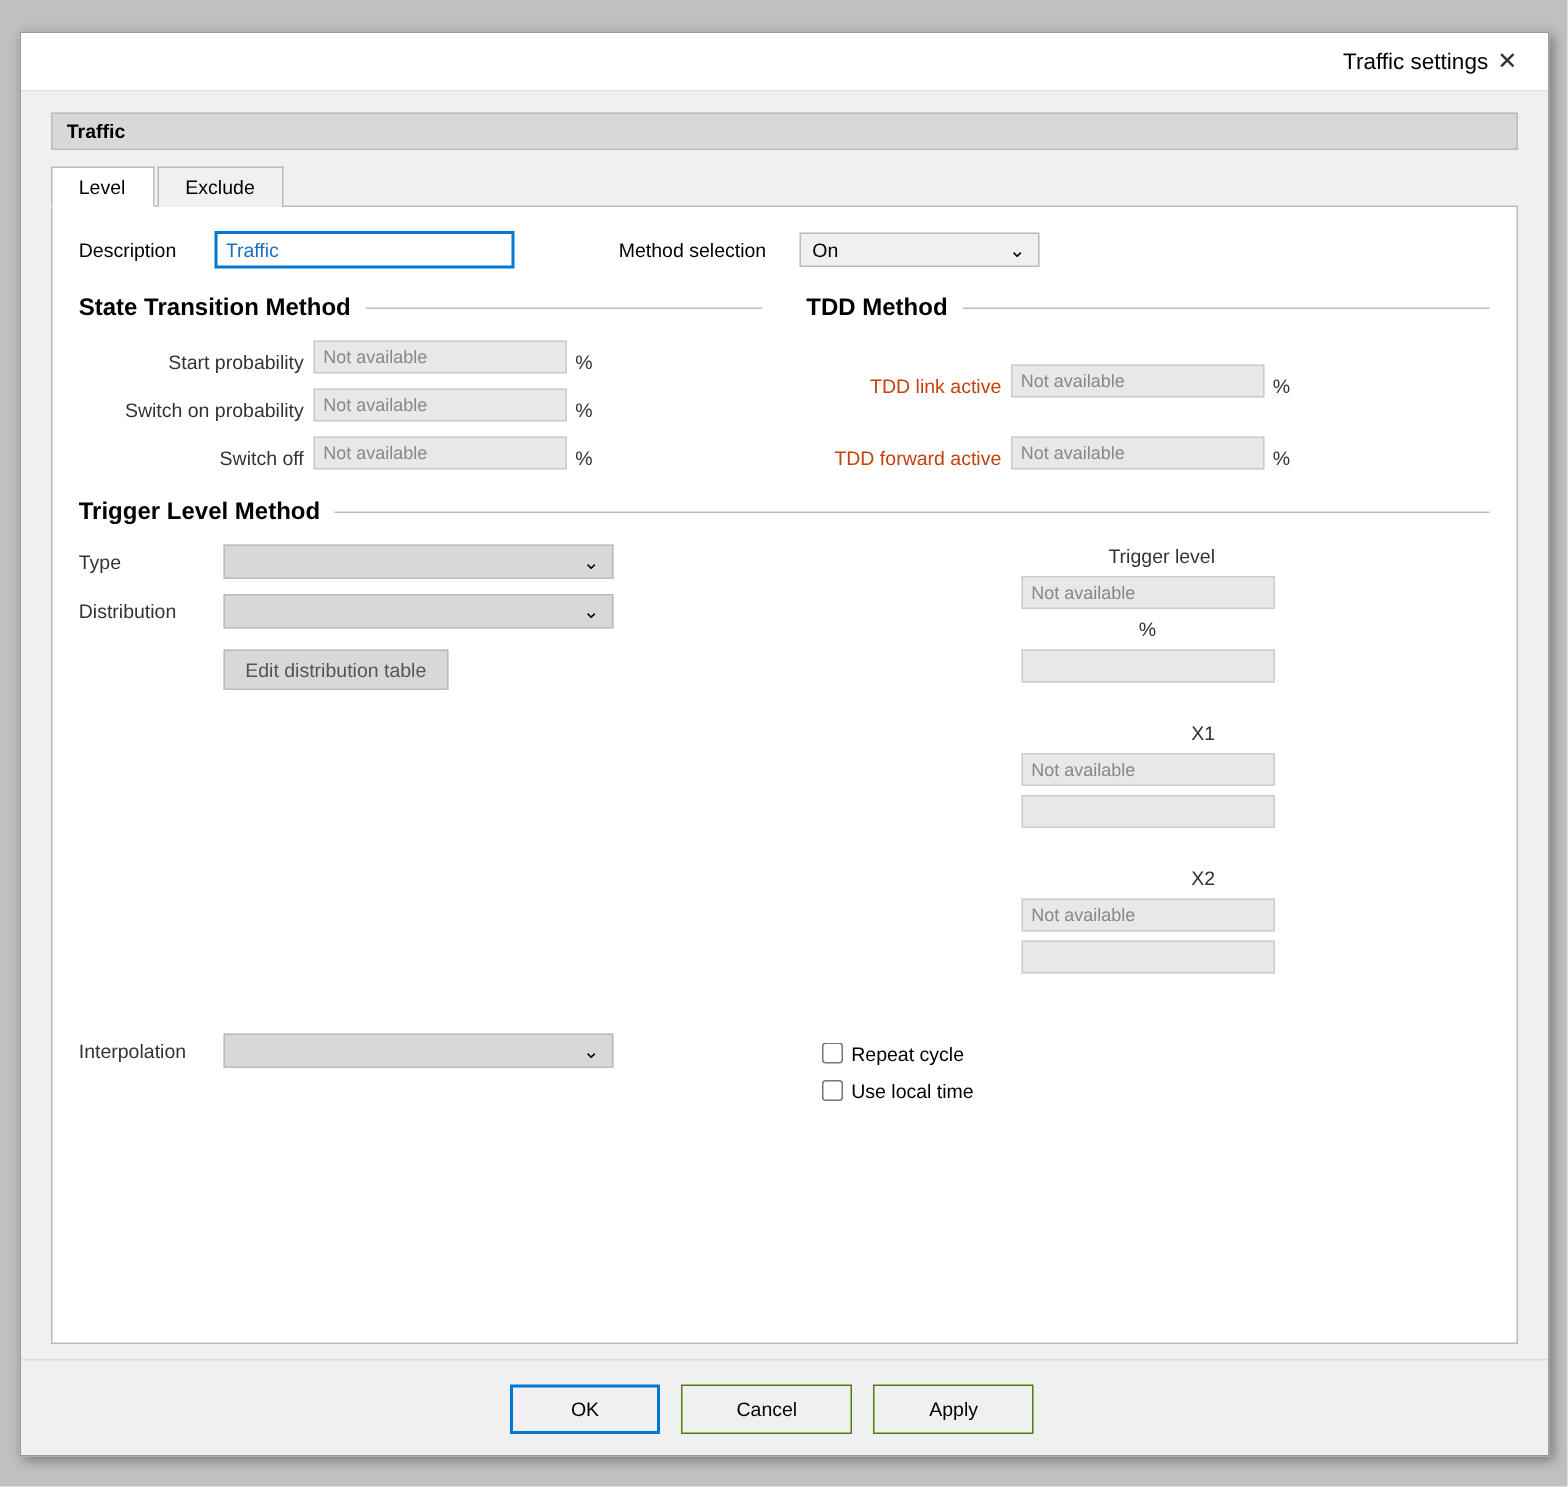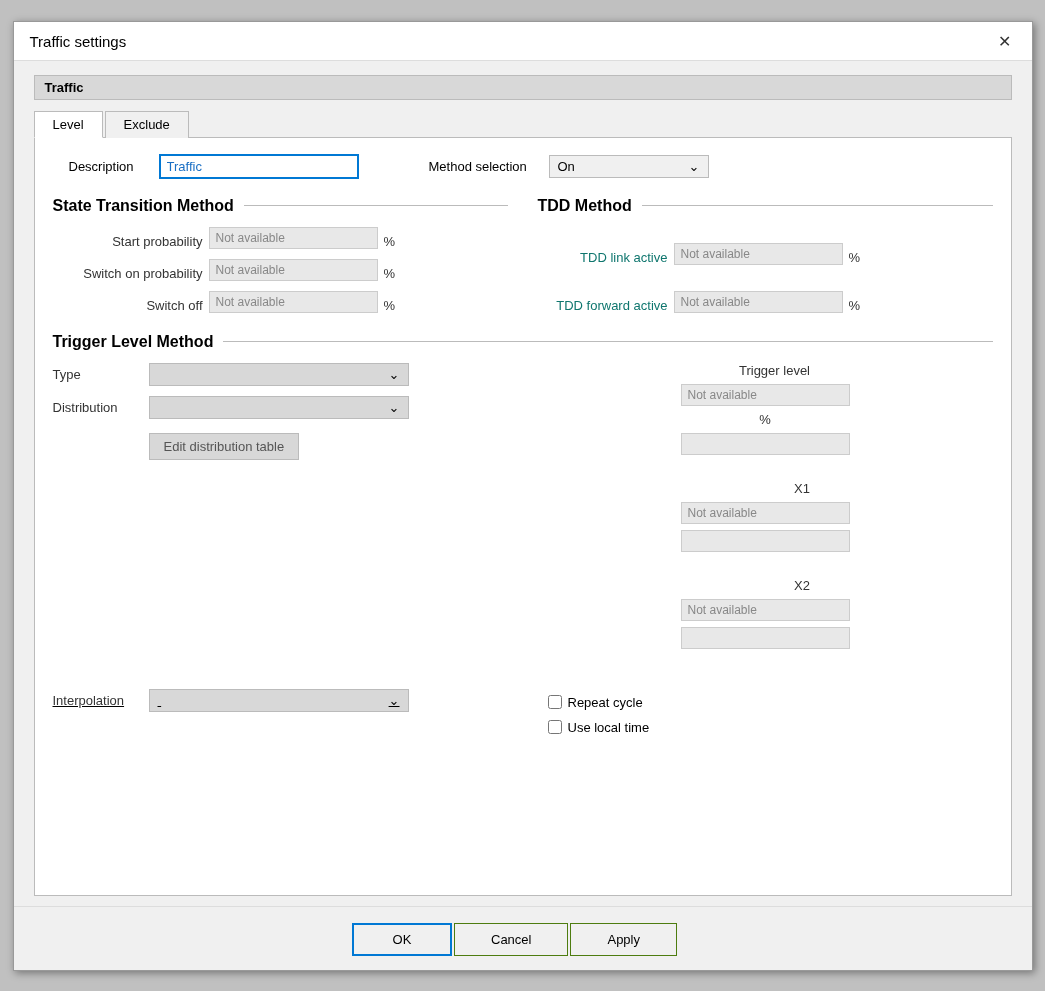--- a/index.html
+++ b/index.html
@@ -18,21 +18,21 @@
       border: 1px solid #999;
       box-shadow: 2px 2px 8px rgba(0,0,0,0.4);
       width: 1020px;
       min-height: 950px;
       display: flex;
       flex-direction: column;
     }
     .title-bar {
       background: #fff;
       display: flex;
-      justify-content: space-between;
+      justify-content: flex-end;
       align-items: center;
       padding: 10px 14px 8px 16px;
       border-bottom: 1px solid #ddd;
     }
     .title-bar-text {
       font-size: 15px;
       font-weight: 400;
       color: #000;
     }
     .close-btn {
@@ -86,21 +86,20 @@
       border: 1px solid #bbb;
       border-top: none;
       padding: 16px 18px 16px 18px;
       flex: 1;
     }
     .desc-row {
       display: flex;
       align-items: center;
       gap: 10px;
       margin-bottom: 18px;
-      margin-left: 16px;
     }
     .desc-label { min-width: 80px; }
     .desc-input {
       background: #fff;
       border: 2px solid #0078d4;
       padding: 3px 6px;
       font-size: 13px;
       min-width: 200px;
       color: #0078d4;
       font-weight: 400;
@@ -155,21 +154,21 @@
       padding: 3px 6px;
       font-size: 12px;
       color: #888;
       min-width: 110px;
       text-align: left;
     }
     .pct-label { color: #333; font-size: 13px; }
     .tdd-field-label {
       text-align: right;
       min-width: 130px;
-      color: #0f766e;
+      color: #c2410c;
       margin-top: 23px;
     }
     .trigger-section {
       margin-top: 10px;
     }
     .trigger-two-col {
       display: grid;
       grid-template-columns: 1fr 1fr;
       gap: 0 30px;
     }
@@ -236,35 +235,34 @@
       margin-top: 4px;
     }
     .interp-section {
       margin-top: 14px;
     }
     .interp-row {
       display: flex;
       align-items: center;
       gap: 6px;
       margin-bottom: 10px;
-      text-decoration: underline;
     }
     .interp-label { min-width: 90px; color: #333; }
     .checkbox-row {
       display: flex;
       align-items: center;
       gap: 6px;
       margin-bottom: 10px;
       margin-left: 10px;
     }
     .checkbox-input { width: 14px; height: 14px; cursor: pointer; }
     .bottom-buttons {
       display: flex;
       justify-content: center;
-      gap: 2px;
+      gap: 14px;
       padding: 16px 16px 14px 0;
       background: #f0f0f0;
       border-top: 1px solid #ddd;
     }
     .btn-ok {
       background: #f0f0f0;
       border: 2px solid #0078d4;
       padding: 7px 36px;
       font-size: 13px;
       cursor: pointer;

